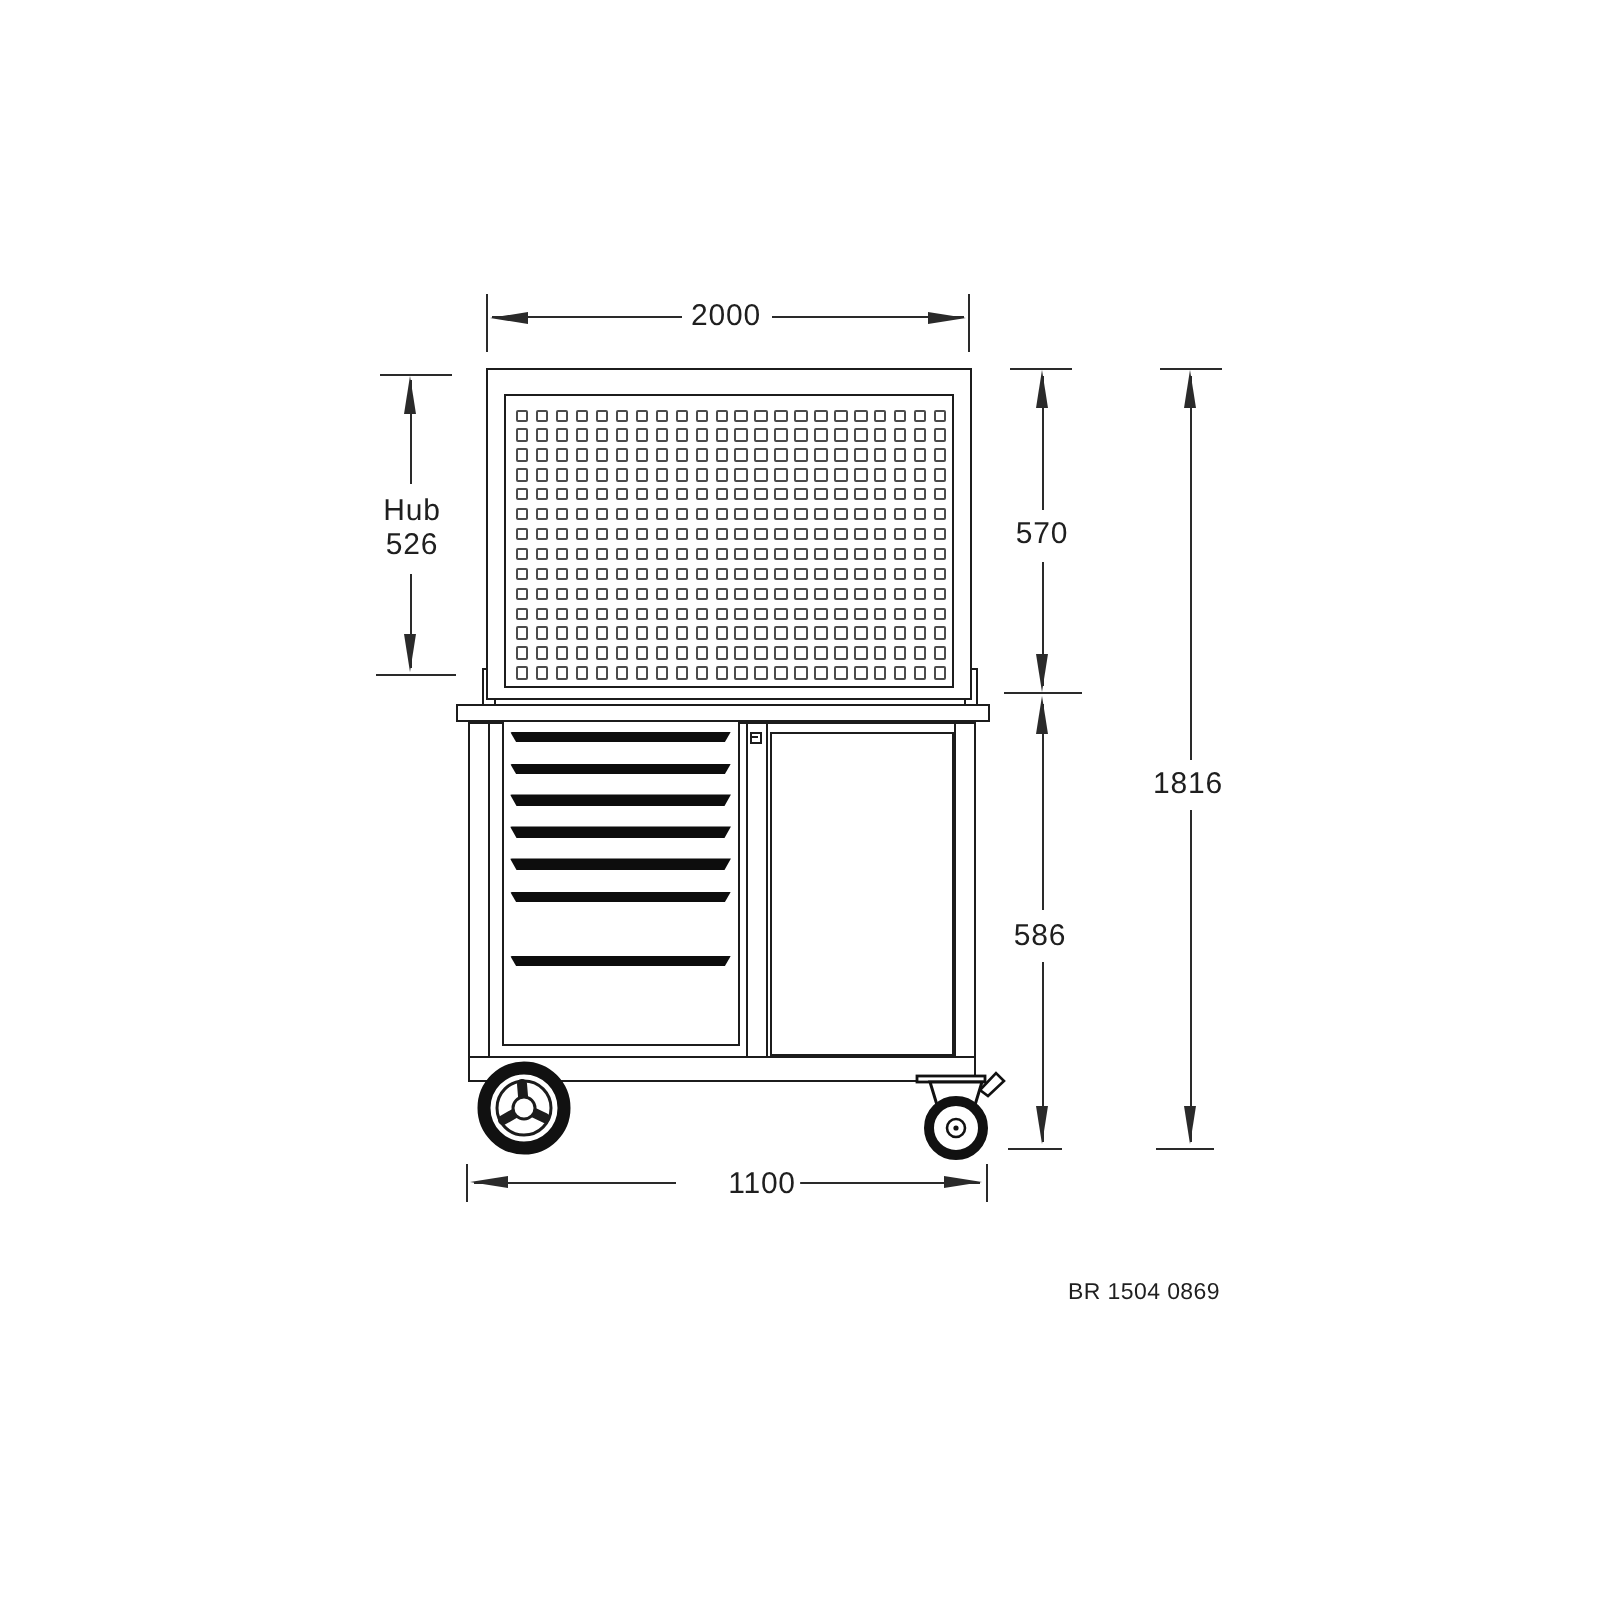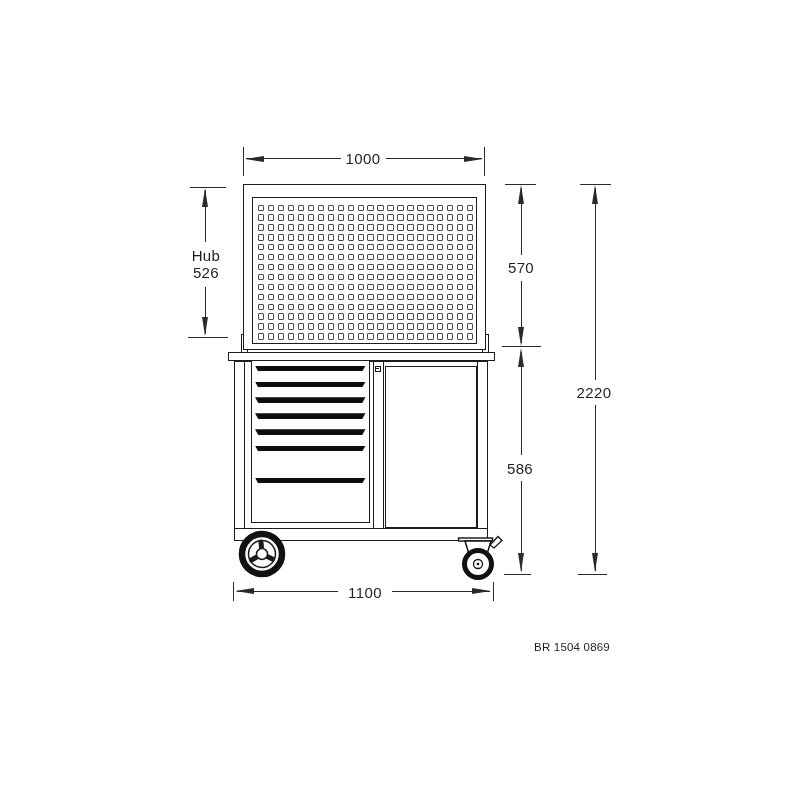--- a/index.html
+++ b/index.html
@@ -389,21 +389,21 @@
     <circle cx="26" cy="34" r="4.5" fill="#fff" stroke="#111" stroke-width="1.3"></circle>
     <circle cx="26" cy="34" r="1.3" fill="#111"></circle>
   </svg>
 
   <div class="v" style="left:243px;top:147px;height:29px"></div>
   <div class="v" style="left:484px;top:147px;height:29px"></div>
   <div class="h" style="left:246px;top:158px;width:95px"></div>
   <div class="h" style="left:386px;top:158px;width:96px"></div>
   <div class="arrow a-left" style="left:245px;top:155.5px"></div>
   <div class="arrow a-right" style="left:464px;top:155.5px"></div>
-  <div class="lbl" style="left:363px;top:158px">1000</div>
+  <div class="lbl" style="left:363px;top:158px">2000</div>
 
   <div class="h" style="left:190px;top:187px;width:36px"></div>
   <div class="h" style="left:188px;top:337px;width:40px"></div>
   <div class="v" style="left:204.5px;top:190px;height:52px"></div>
   <div class="v" style="left:204.5px;top:287px;height:47px"></div>
   <div class="arrow a-up" style="left:201.5px;top:188px"></div>
   <div class="arrow a-down" style="left:201.5px;top:317px"></div>
   <div class="lbl" style="left:206px;top:264px">
     <span style="display:block">Hub</span>
     <span style="display:block">526</span>
@@ -423,25 +423,25 @@
   <div class="arrow a-down" style="left:518px;top:553px"></div>
   <div class="h" style="left:504px;top:573.5px;width:27px"></div>
   <div class="lbl" style="left:520px;top:468px">586</div>
 
   <div class="h" style="left:580px;top:184px;width:31px"></div>
   <div class="h" style="left:578px;top:573.5px;width:29px"></div>
   <div class="v" style="left:595px;top:188px;height:192px"></div>
   <div class="v" style="left:595px;top:405px;height:166px"></div>
   <div class="arrow a-up" style="left:592px;top:185px"></div>
   <div class="arrow a-down" style="left:592px;top:553px"></div>
-  <div class="lbl" style="left:594px;top:392px">2220</div>
+  <div class="lbl" style="left:594px;top:392px">1816</div>
 
   <div class="v" style="left:233px;top:582px;height:19px"></div>
   <div class="v" style="left:493px;top:582px;height:19px"></div>
   <div class="h" style="left:237px;top:591px;width:101px"></div>
   <div class="h" style="left:392px;top:591px;width:98px"></div>
   <div class="arrow a-left" style="left:235px;top:588px"></div>
   <div class="arrow a-right" style="left:472px;top:588px"></div>
-  <div class="lbl" style="left:365px;top:592px">1100</div>
+  <div class="lbl" style="left:381px;top:592px">1100</div>
 
   <div class="lbl small" style="left:572px;top:647px">BR 1504 0869</div>
 
 </div>
 
 </body></html>

